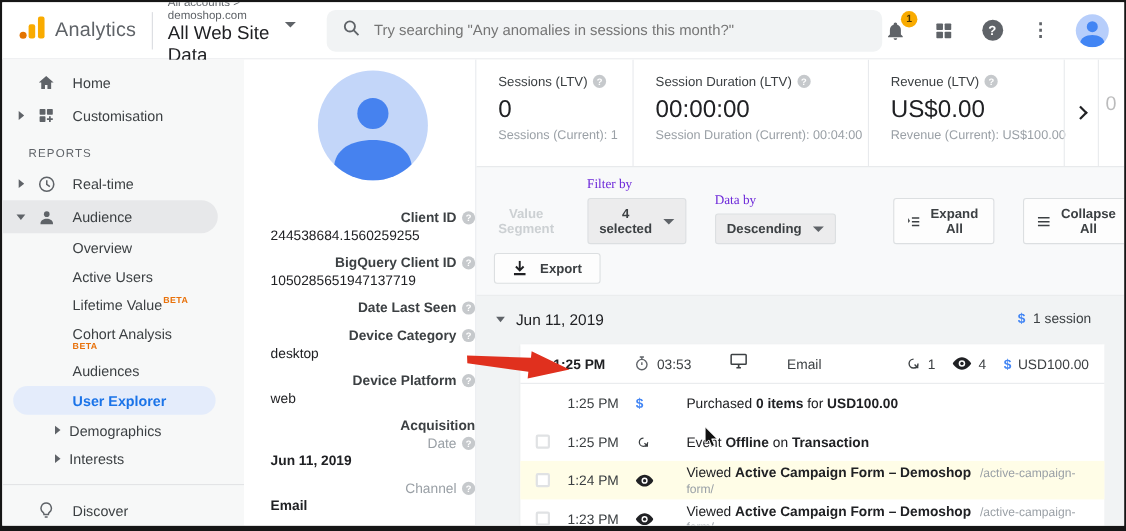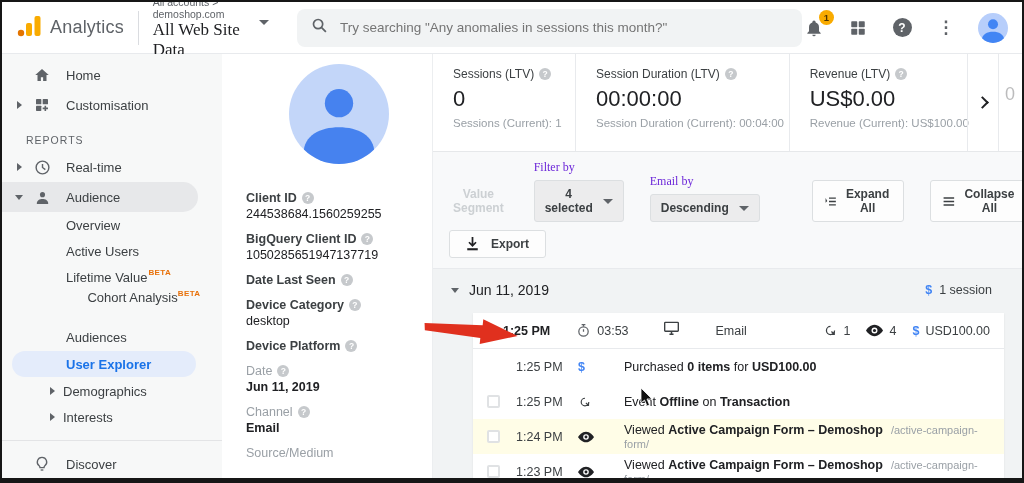--- a/index.html
+++ b/index.html
@@ -8,21 +8,21 @@
           position:relative; overflow:hidden; background:#fff; display:flex; flex-direction:column; }
 
   
   .header { height:52px; min-height:52px; display:flex; align-items:center; background:#fff;
             border-bottom:1px solid #e8eaed; padding:0 14px 0 10px; }
   .brand { display:flex; align-items:center; gap:8px; padding:0 14px 0 4px; }
   .brand-name { font-size:18px; color:#5f6368; letter-spacing:.2px; }
   .header-divider { width:1px; height:34px; background:#dadce0; margin-right:14px; }
   .account-switcher { cursor:pointer; }
   .crumb { font-size:10.5px; color:#5f6368; }
-  .property-row { display:flex; align-items:flex-start; gap:12px;font-family:Liberation Serif, serif; }
+  .property-row { display:flex; align-items:flex-start; gap:12px; }
   .property-name { font-size:17px; color:#202124; }
   .caret-dn { width:0; height:0; border-left:5px solid transparent; border-right:5px solid transparent;
               border-top:5px solid #5f6368; display:inline-block; }
   .search-bar { flex:0 0 505px; margin-left:28px; height:38px; background:#f1f3f4; border-radius:8px;
                 display:flex; align-items:center; padding:0 14px; gap:12px; }
   .search-bar input { border:none; background:transparent; outline:none; font-size:13.5px; color:#5f6368;
                       width:100%; font-family:"Liberation Sans", sans-serif; }
   .header-actions { margin-left:auto; display:flex; align-items:center; gap:20px; }
   .hicon { position:relative; width:24px; height:24px; display:flex; align-items:center; justify-content:center; cursor:pointer; }
   .badge { position:absolute; top:-6px; right:-8px; background:#f9ab00; color:#4d3500; font-size:9.5px; font-weight:700;
@@ -42,29 +42,29 @@
   .nav-item.pill-grey { background:#e7e8ea; border-radius:0 17px 17px 0; margin-right:24px; }
   .nav-caret { width:14px; display:flex; justify-content:center; }
   .tri-r { width:0; height:0; border-top:4px solid transparent; border-bottom:4px solid transparent; border-left:5px solid #5f6368; }
   .tri-d { width:0; height:0; border-left:4px solid transparent; border-right:4px solid transparent; border-top:5px solid #5f6368; }
   .nav-icon { width:20px; height:20px; margin:0 14px 0 6px; display:flex; align-items:center; justify-content:center; }
   .section-label { font-size:10.5px; color:#5f6368; letter-spacing:1px; margin:14px 0 6px 24px; }
   .nav-sub { height:26px; display:flex; align-items:center; padding-left:64px; font-size:13px; color:#3c4043; cursor:pointer; }
   .nav-sub.with-caret { padding-left:48px; gap:8px; }
   .nav-sub.pill-blue { background:#e4ecfb; border-radius:16px; margin:1px 26px 1px 10px; padding-left:54px; color:#1a73e8; font-weight:700; }
   .beta-sup { color:#e8710a; font-size:8px; font-weight:700; letter-spacing:.4px; position:relative; top:-5px; margin-left:1px; }
-  .nav-sub.two-line { flex-direction:row; align-items:flex-start; justify-content:center; height:34px; }
+  .nav-sub.two-line { flex-direction:column; align-items:flex-start; justify-content:center; height:34px; }
   .beta-block { color:#e8710a; font-size:8px; font-weight:700; letter-spacing:.4px; line-height:8px; }
   .side-divider { border-top:1px solid #e3e4e6; margin:10px 0 8px 0; }
 
   
   .user-panel { width:210px; min-width:210px; background:#fff; padding:10px 0 0 24px; overflow:hidden; }
   .big-avatar { width:100px; height:100px; border-radius:50%; background:#c3d6f9; margin:0 auto 26px auto; position:relative; overflow:hidden; }
   .field { margin-bottom:9px; line-height:16px; }
-  .flabel { font-size:12.5px; font-weight:700; color:#3c4043; display:flex; align-items:center; gap:5px; }
+  .flabel { font-size:12.5px; font-weight:700; color:#3c4043; display:flex; align-items:center; gap:5px;justify-content:flex-end; }
   .flabel.grey { color:#9aa0a6; font-weight:400; }
   .fvalue { font-size:12.5px; color:#202124; }
   .fvalue.bold { font-weight:700; }
   .qmark { display:inline-flex; width:12px; height:12px; border-radius:50%; background:#c6c9cc; color:#fff;
            font-size:8.5px; font-weight:700; align-items:center; justify-content:center; flex:none; }
 
   
   .main { flex:1; display:flex; flex-direction:column; border-left:1px solid #eceef0; overflow:hidden; background:#f1f3f4; }
 
   .metrics { height:98px; min-height:98px; background:#fff; border-bottom:1px solid #e6e8ea; display:flex; align-items:stretch; position:relative; }
@@ -311,22 +311,26 @@
             <span>Device Category</span>
             <span class="qmark">?</span>
           </div>
         <div class="fvalue">desktop</div>
       </div>
       <div class="field">
         <div class="flabel">
             <span>Device Platform</span>
             <span class="qmark">?</span>
           </div>
-      </div>
-      <div class="field">
+        <div class="fvalue">web</div>
+      </div>
+      <div class="field">
+        <div class="flabel">
+            <span>Acquisition</span>
+          </div>
         <div class="flabel grey">
             <span>Date</span>
             <span class="qmark">?</span>
           </div>
         <div class="fvalue bold">Jun 11, 2019</div>
       </div>
       <div class="field">
         <div class="flabel grey">
             <span>Channel</span>
             <span class="qmark">?</span>
@@ -380,21 +384,21 @@
         <div class="toolbar-row1">
           <button class="btn-create">Value Segment</button>
           <div class="ctl-group">
             <div class="ctl-label">Filter by</div>
             <button class="btn-select">
               <span>4 selected</span>
                 <span class="caret-dn"></span>
             </button>
           </div>
           <div class="ctl-group">
-            <div class="ctl-label">Email by</div>
+            <div class="ctl-label">Data by</div>
             <button class="btn-select">
               <span>Descending</span>
                 <span class="caret-dn"></span>
             </button>
           </div>
           <span class="spacer"></span>
           <button class="btn-plain">
             <svg width="15" height="13" viewBox="0 0 20 16">
               <path d="M7 2h12M7 8h12M7 14h12" stroke="#3c4043" stroke-width="2.4"></path>
               <path d="M1 2v8l3-3z" fill="#3c4043"></path>

